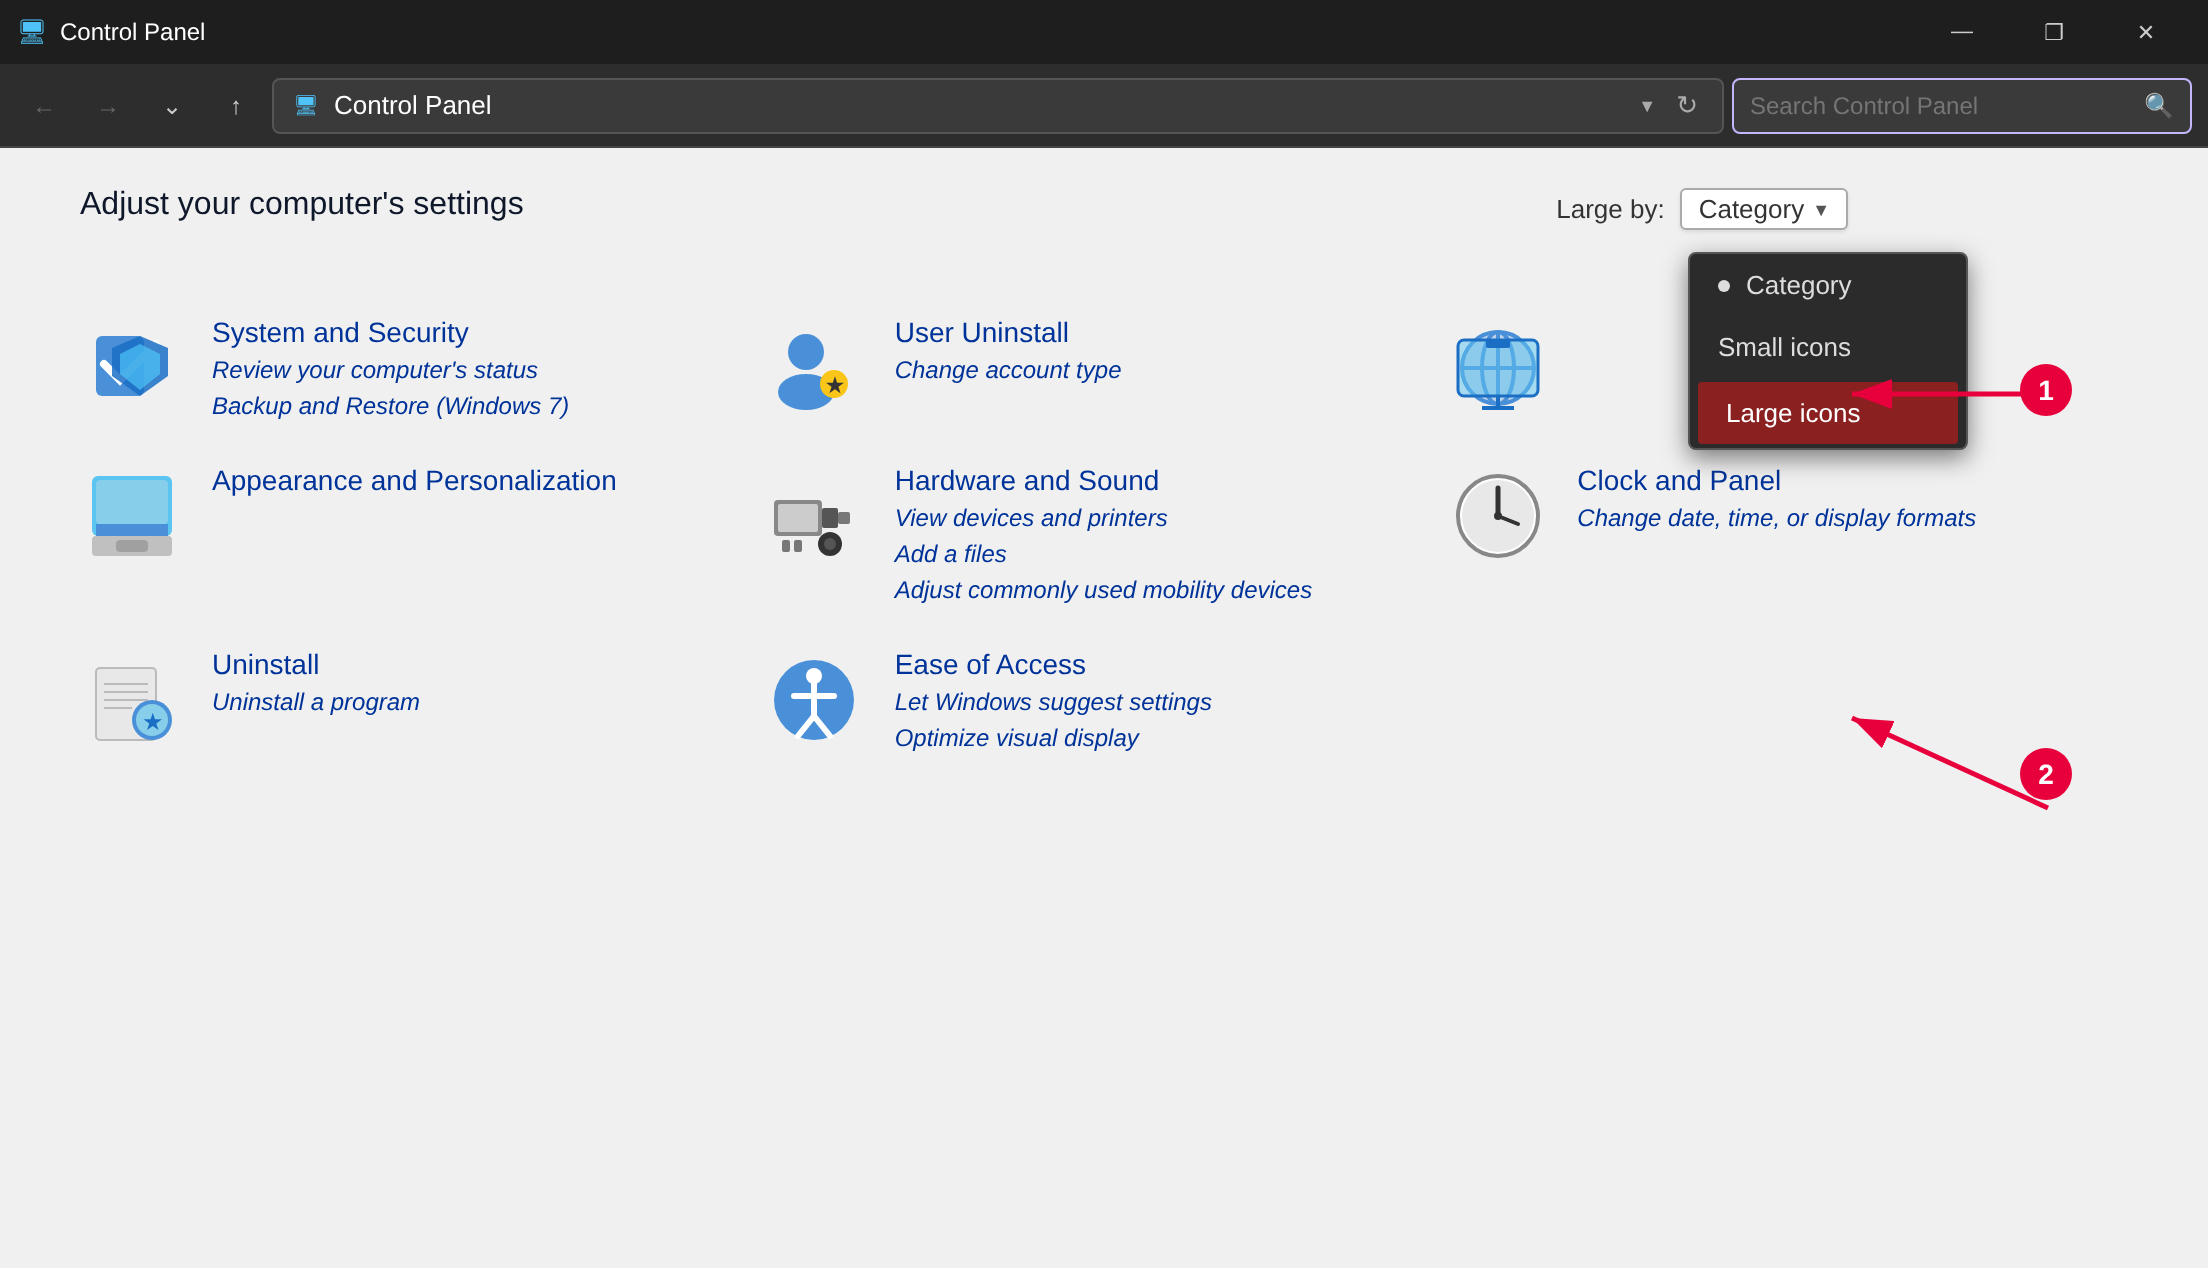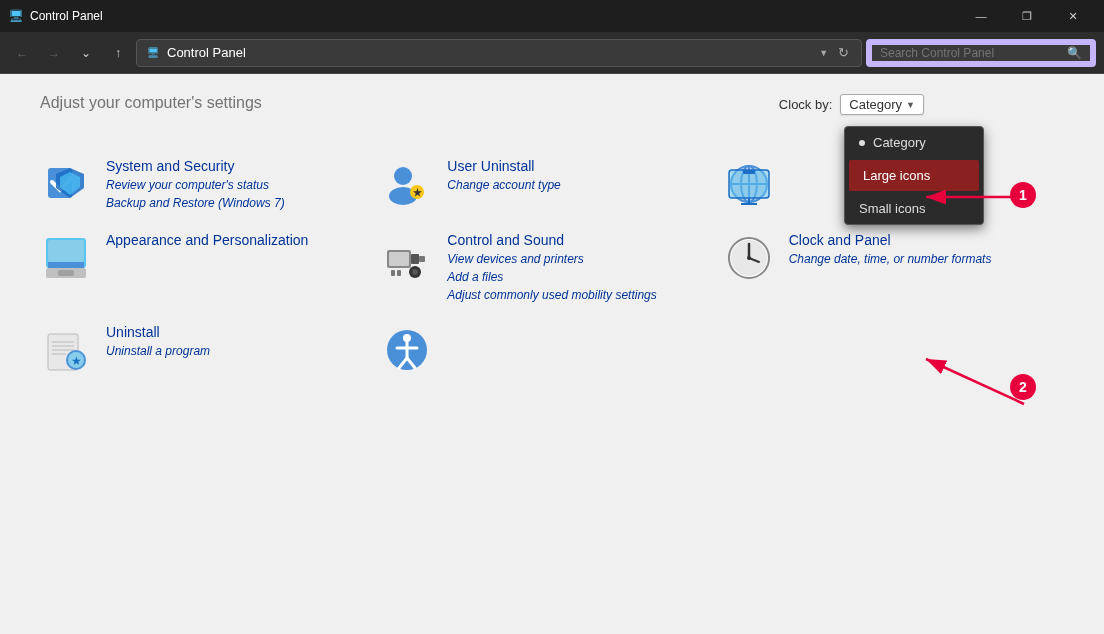--- a/index.html
+++ b/index.html
@@ -111,21 +111,21 @@
     .address-refresh {
       color: #aaa;
       font-size: 13px;
       cursor: pointer;
       padding: 0 4px;
     }
     .search-box {
       width: 230px;
       height: 28px;
       background: #3a3a3a;
-      border: 6px solid #c4b5fd;
+      border: 1px solid #c4b5fd;
       border-radius: 4px;
       display: flex;
       align-items: center;
       padding: 0 8px;
       gap: 4px;
     }
     .search-input {
       flex: 1;
       background: transparent;
       border: none;
@@ -140,21 +140,21 @@
 
     
     .main-content {
       background: #f0f0f0;
       height: calc(634px - 32px - 42px);
       padding: 20px 40px;
       position: relative;
     }
 
     .page-title {
-      color: #737373;
+      color: #0f172a;
       font-size: 16px;
       margin-bottom: 36px;
       font-weight: normal;
     }
 
     .view-by-row {
       position: absolute;
       top: 20px;
       right: 180px;
       display: flex;
@@ -311,37 +311,37 @@
   </div>
   <div class="search-box">
     <input class="search-input" type="text" placeholder="Search Control Panel" style="">
     <span class="search-icon-btn">🔍</span>
   </div>
 </div>
 
 <div class="main-content">
 
   <div class="view-by-row">
-    <span class="view-by-label">Clock by:</span>
+    <span class="view-by-label">Large by:</span>
     <div class="view-by-dropdown">
       <span>Category</span>
       <span class="dropdown-arrow">▼</span>
     </div>
   </div>
 
   <div class="dropdown-menu">
     <div class="dropdown-item">
       <span class="dropdown-dot"></span>
       <span>Category</span>
     </div>
+    <div class="dropdown-item">
+      <span>Small icons</span>
+    </div>
     <div class="dropdown-item active">
       <span>Large icons</span>
-    </div>
-    <div class="dropdown-item">
-      <span>Small icons</span>
     </div>
   </div>
 
   <div class="annotation annotation-1">
     <span>1</span>
   </div>
 
   <div class="annotation annotation-2">
     <span>2</span>
   </div>
@@ -438,40 +438,40 @@
           <rect x="6" y="18" width="20" height="14" rx="1" fill="#ccc"></rect>
           <rect x="28" y="20" width="8" height="10" rx="1" fill="#555"></rect>
           <rect x="36" y="22" width="6" height="6" rx="1" fill="#777"></rect>
           <circle cx="32" cy="38" r="6" fill="#333"></circle>
           <circle cx="32" cy="38" r="3" fill="#555"></circle>
           <rect x="8" y="36" width="4" height="6" rx="1" fill="#777"></rect>
           <rect x="14" y="36" width="4" height="6" rx="1" fill="#777"></rect>
         </svg>
       </div>
       <div class="setting-text">
-        <span class="setting-title">Control and Sound</span>
+        <span class="setting-title">Hardware and Sound</span>
         <span class="setting-link">View devices and printers</span>
         <span class="setting-link">Add a files</span>
-        <span class="setting-link">Adjust commonly used mobility settings</span>
+        <span class="setting-link">Adjust commonly used mobility devices</span>
       </div>
     </div>
 
     <div class="setting-item">
       <div class="setting-icon">
         <svg width="48" height="48" viewBox="0 0 48 48">
           <circle cx="24" cy="24" r="20" fill="#fff" stroke="#888" stroke-width="2"></circle>
           <circle cx="24" cy="24" r="18" fill="#e8e8e8"></circle>
           <line x1="24" y1="24" x2="24" y2="10" stroke="#333" stroke-width="2.5" stroke-linecap="round"></line>
           <line x1="24" y1="24" x2="34" y2="28" stroke="#333" stroke-width="2" stroke-linecap="round"></line>
           <circle cx="24" cy="24" r="2" fill="#333"></circle>
         </svg>
       </div>
       <div class="setting-text">
         <span class="setting-title">Clock and Panel</span>
-        <span class="setting-link">Change date, time, or number formats</span>
+        <span class="setting-link">Change date, time, or display formats</span>
       </div>
     </div>
 
     <div class="setting-item">
       <div class="setting-icon">
         <svg width="48" height="48" viewBox="0 0 48 48">
           <rect x="6" y="8" width="30" height="36" rx="2" fill="#e8e8e8" stroke="#bbb" stroke-width="1"></rect>
           <line x1="10" y1="16" x2="32" y2="16" stroke="#bbb" stroke-width="1"></line>
           <line x1="10" y1="20" x2="32" y2="20" stroke="#bbb" stroke-width="1"></line>
           <line x1="10" y1="24" x2="32" y2="24" stroke="#bbb" stroke-width="1"></line>
@@ -491,16 +491,21 @@
       <div class="setting-icon">
         <svg width="48" height="48" viewBox="0 0 48 48">
           <circle cx="24" cy="24" r="20" fill="#4a90d9"></circle>
           <circle cx="24" cy="12" r="4" fill="#fff"></circle>
           <line x1="24" y1="16" x2="24" y2="32" stroke="#fff" stroke-width="3" stroke-linecap="round"></line>
           <line x1="14" y1="22" x2="34" y2="22" stroke="#fff" stroke-width="3" stroke-linecap="round"></line>
           <line x1="24" y1="32" x2="16" y2="42" stroke="#fff" stroke-width="3" stroke-linecap="round"></line>
           <line x1="24" y1="32" x2="32" y2="42" stroke="#fff" stroke-width="3" stroke-linecap="round"></line>
         </svg>
       </div>
+      <div class="setting-text">
+        <span class="setting-title">Ease of Access</span>
+        <span class="setting-link">Let Windows suggest settings</span>
+        <span class="setting-link">Optimize visual display</span>
+      </div>
     </div>
 
   </div>
 </div>
 
 </body></html>

